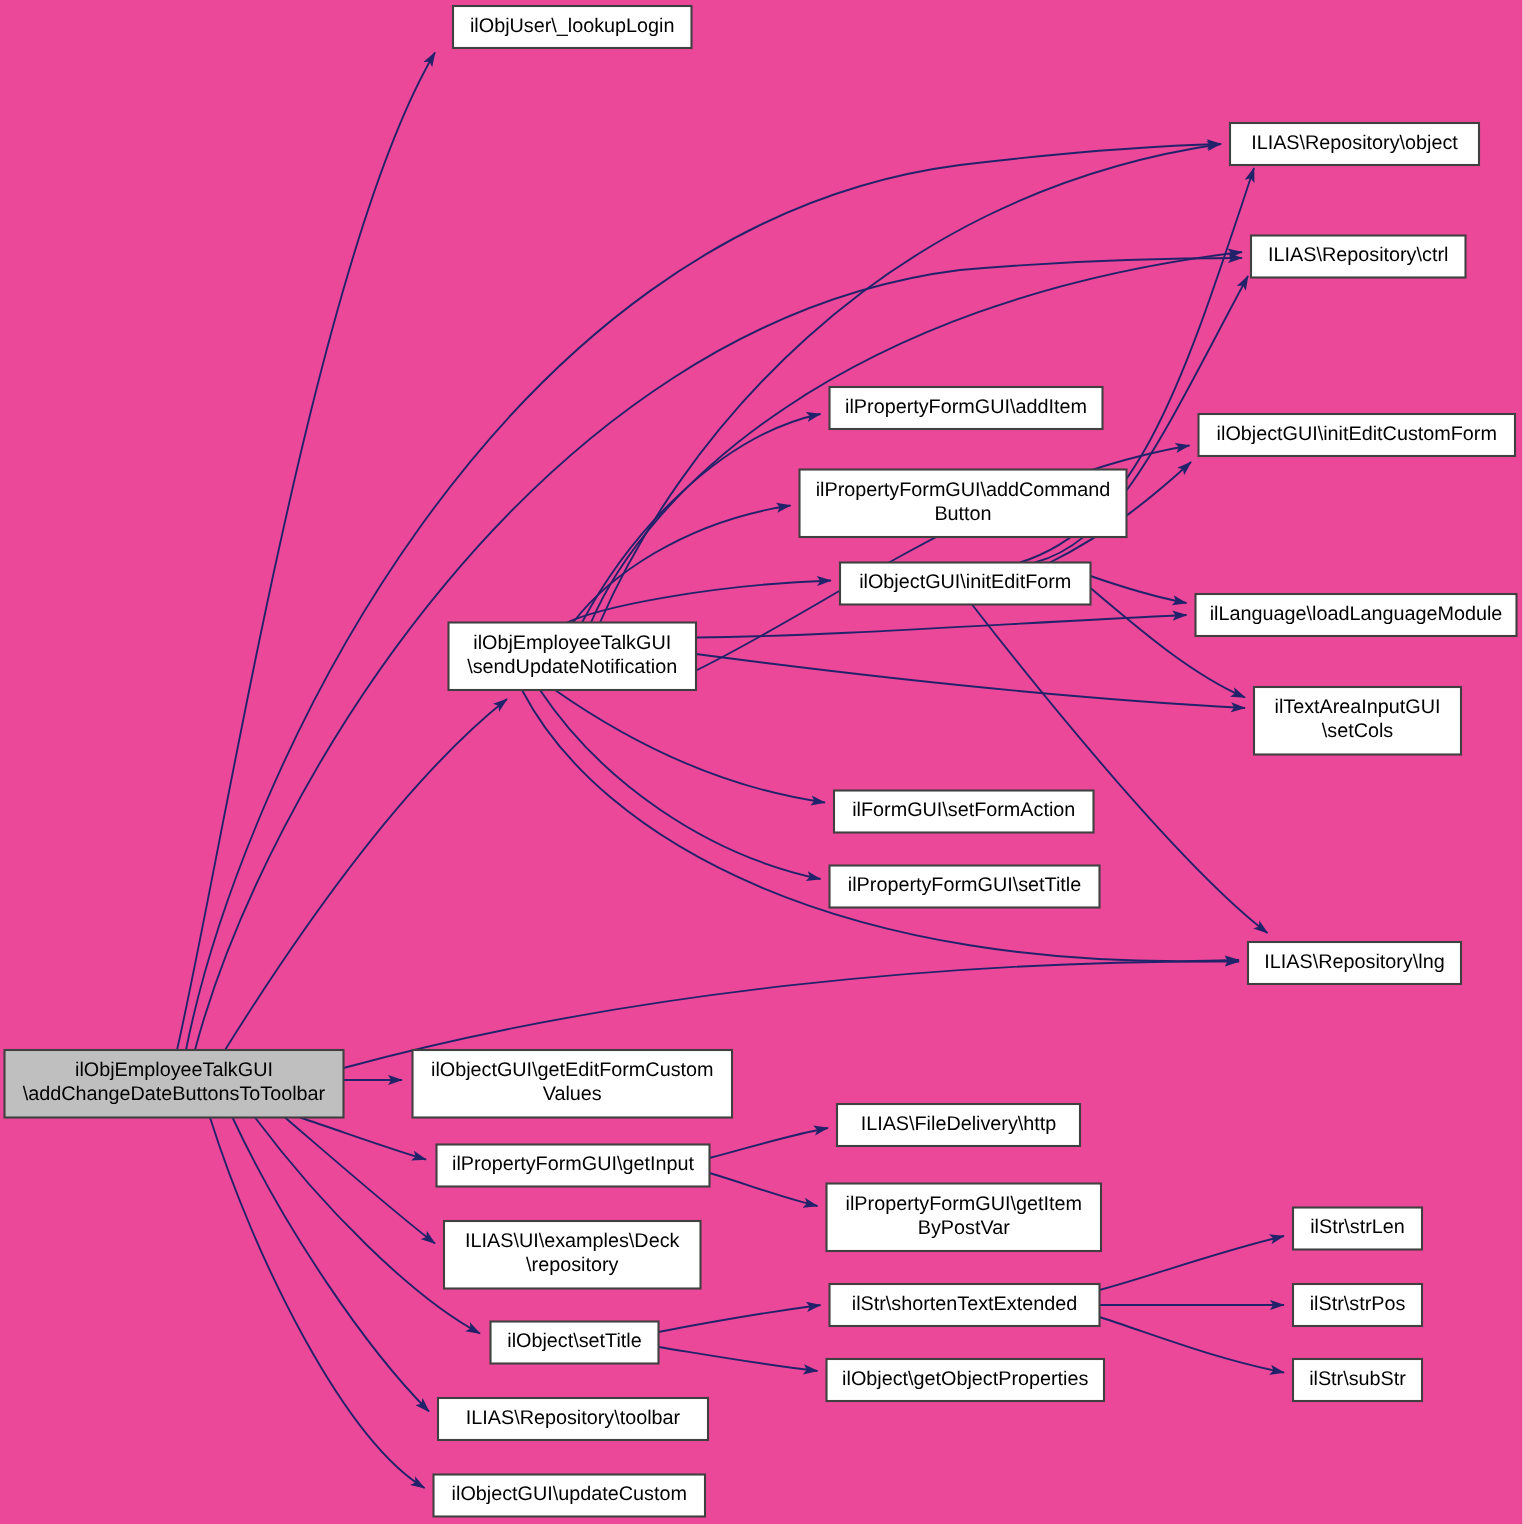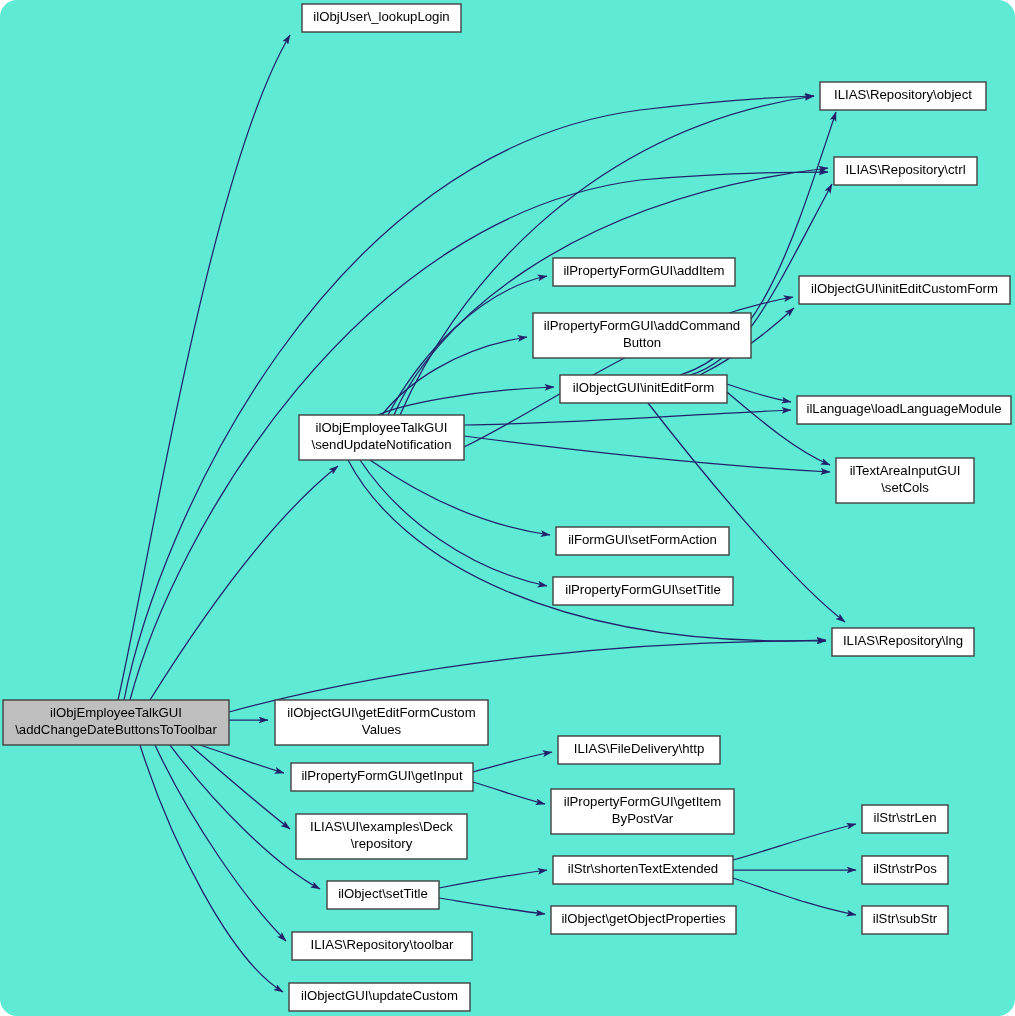--- a/index.html
+++ b/index.html
@@ -1,17 +1,17 @@
 <!DOCTYPE html>
 <html><head>
 <meta charset="utf-8">
 <style>
   html,body{margin:0;padding:0;background:#ffffff;}
   body{font-family:"Liberation Sans",sans-serif;}
-  #canvas{position:relative;width:1015px;height:1016px;background:#5eead4;overflow:hidden;border-radius:17px;}
+  #canvas{position:relative;width:1015px;height:1016px;background:#ec4899;overflow:hidden;}
   svg#graph{position:absolute;left:0;top:0;width:1015px;height:1016px;}
   .node-rect{fill:#ffffff;stroke:#404040;stroke-width:1.4;}
   .node-rect.highlight{fill:#bfbfbf;stroke:#404040;stroke-width:1.4;}
   .node-label{font-family:"Liberation Sans",sans-serif;font-size:13.2px;fill:#000000;
               text-anchor:middle;dominant-baseline:middle;white-space:pre;}
   .edge{fill:none;stroke:#22226b;stroke-width:1.25;}
   .arrow{fill:#22226b;stroke:none;}
 </style>
 </head>
 <body>

